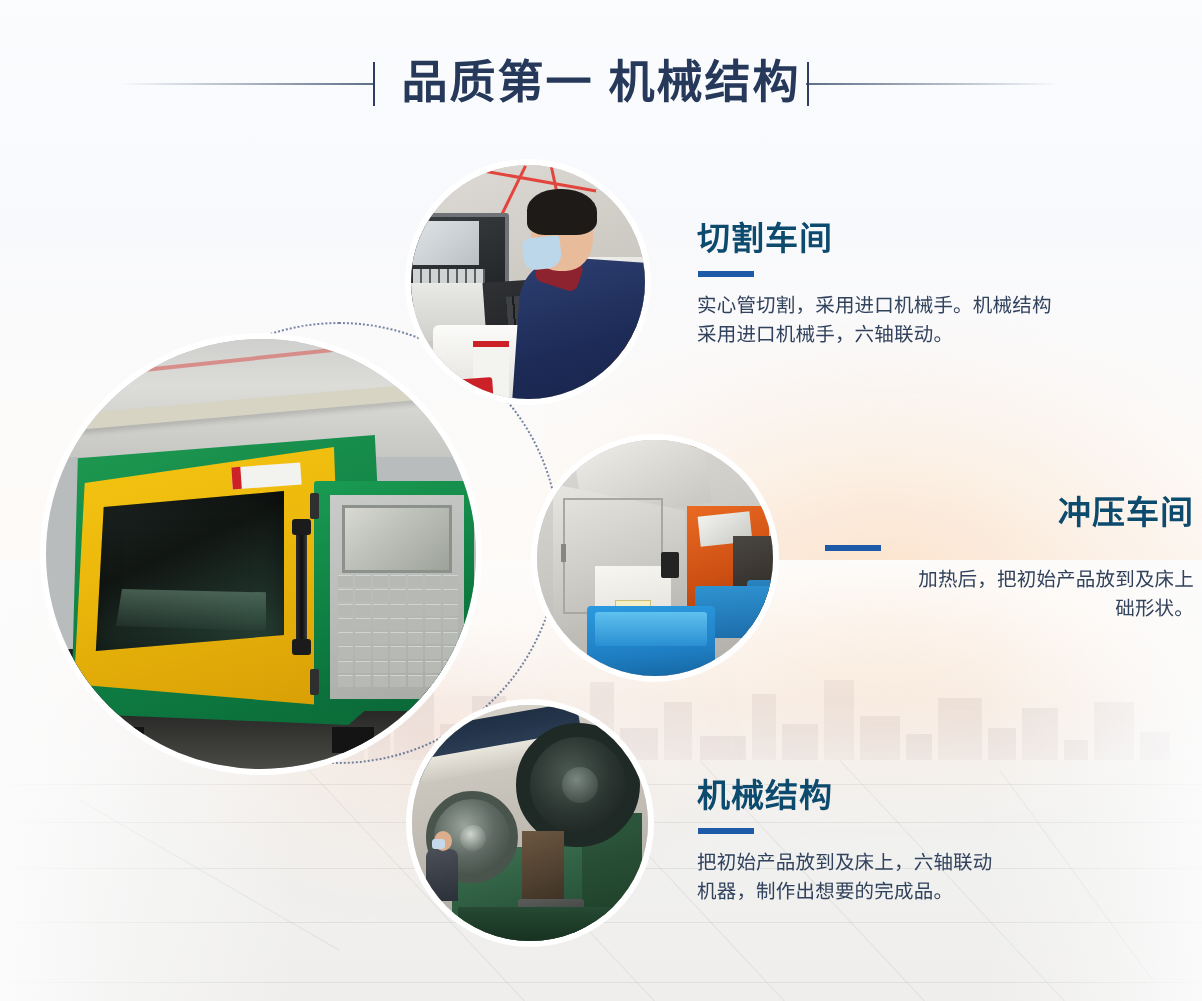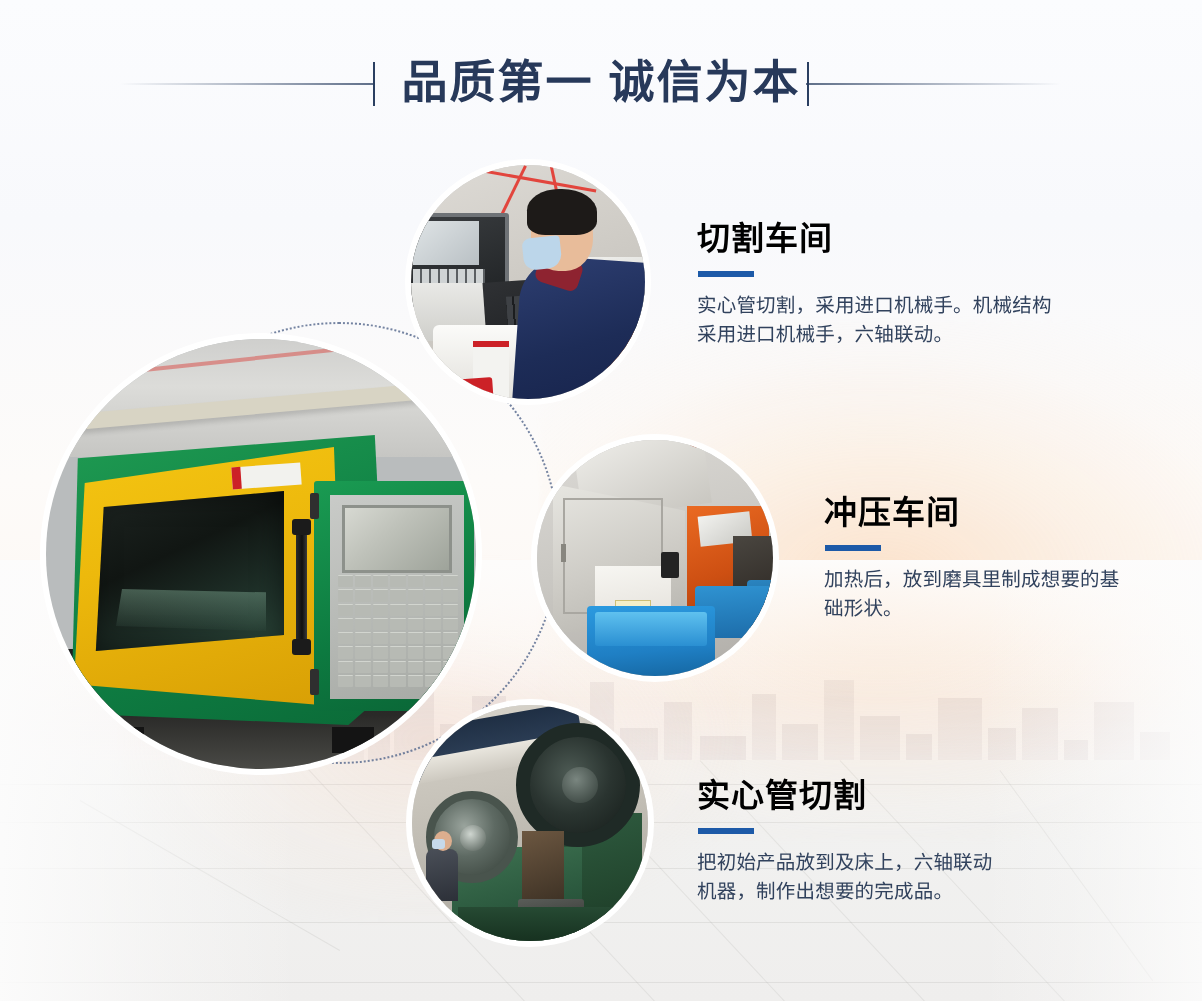--- a/index.html
+++ b/index.html
@@ -455,27 +455,27 @@
   .p3-worker-mask {
     position: absolute; left: 20px; top: 134px; width: 13px; height: 10px;
     background: #c6d9ea; border-radius: 3px;
   }
 
   
   .feature {
     position: absolute;
   }
   .f1 { left: 697px; top: 218px; width: 440px; }
-  .f2 { left: 824px; top: 492px; width: 370px; }
+  .f2 { left: 824px; top: 492px; width: 370px; text-align: right; }
   .f3 { left: 697px; top: 775px; width: 400px; }
 
   .feature-title {
     font-size: 33px;
     font-weight: bold;
-    color: #000000;
+    color: #0c4a6e;
     letter-spacing: 1px;
     line-height: 42px;
     margin: 0;
   }
   .feature-rule {
     width: 56px;
     height: 6px;
     background: #1d5aa8;
     margin: 11px 0 14px 1px;
   }
@@ -541,21 +541,21 @@
 
   <div class="bg-warmglow"></div>
   <div class="bg-warmglow2"></div>
   <div class="bg-fade-top"></div>
   <div class="bg-fade-left"></div>
   <div class="bg-fade-right"></div>
 
   <div class="header">
     <div class="hdr-line-left"></div>
     <div class="hdr-tick-left"></div>
-    <div class="hdr-title">品质第一 诚信为本</div>
+    <div class="hdr-title">品质第一 机械结构</div>
     <div class="hdr-tick-right"></div>
     <div class="hdr-line-right"></div>
   </div>
 
   <div class="dotted-ring"></div>
 
   <div class="hero-circle">
     <div class="hero-photo">
       <div class="hp-ceiling"></div>
       <div class="hp-pipe"></div>
@@ -699,24 +699,24 @@
   <div class="feature f1">
     <h2 class="feature-title">切割车间</h2>
     <div class="feature-rule"></div>
     <p class="feature-desc">实心管切割，采用进口机械手。机械结构
 采用进口机械手，六轴联动。</p>
   </div>
 
   <div class="feature f2">
     <h2 class="feature-title">冲压车间</h2>
     <div class="feature-rule"></div>
-    <p class="feature-desc">加热后，放到磨具里制成想要的基
+    <p class="feature-desc">加热后，把初始产品放到及床上
 础形状。</p>
   </div>
 
   <div class="feature f3">
-    <h2 class="feature-title">实心管切割</h2>
+    <h2 class="feature-title">机械结构</h2>
     <div class="feature-rule"></div>
     <p class="feature-desc">把初始产品放到及床上，六轴联动
 机器，制作出想要的完成品。</p>
   </div>
 
 </div>
 
 </body></html>

